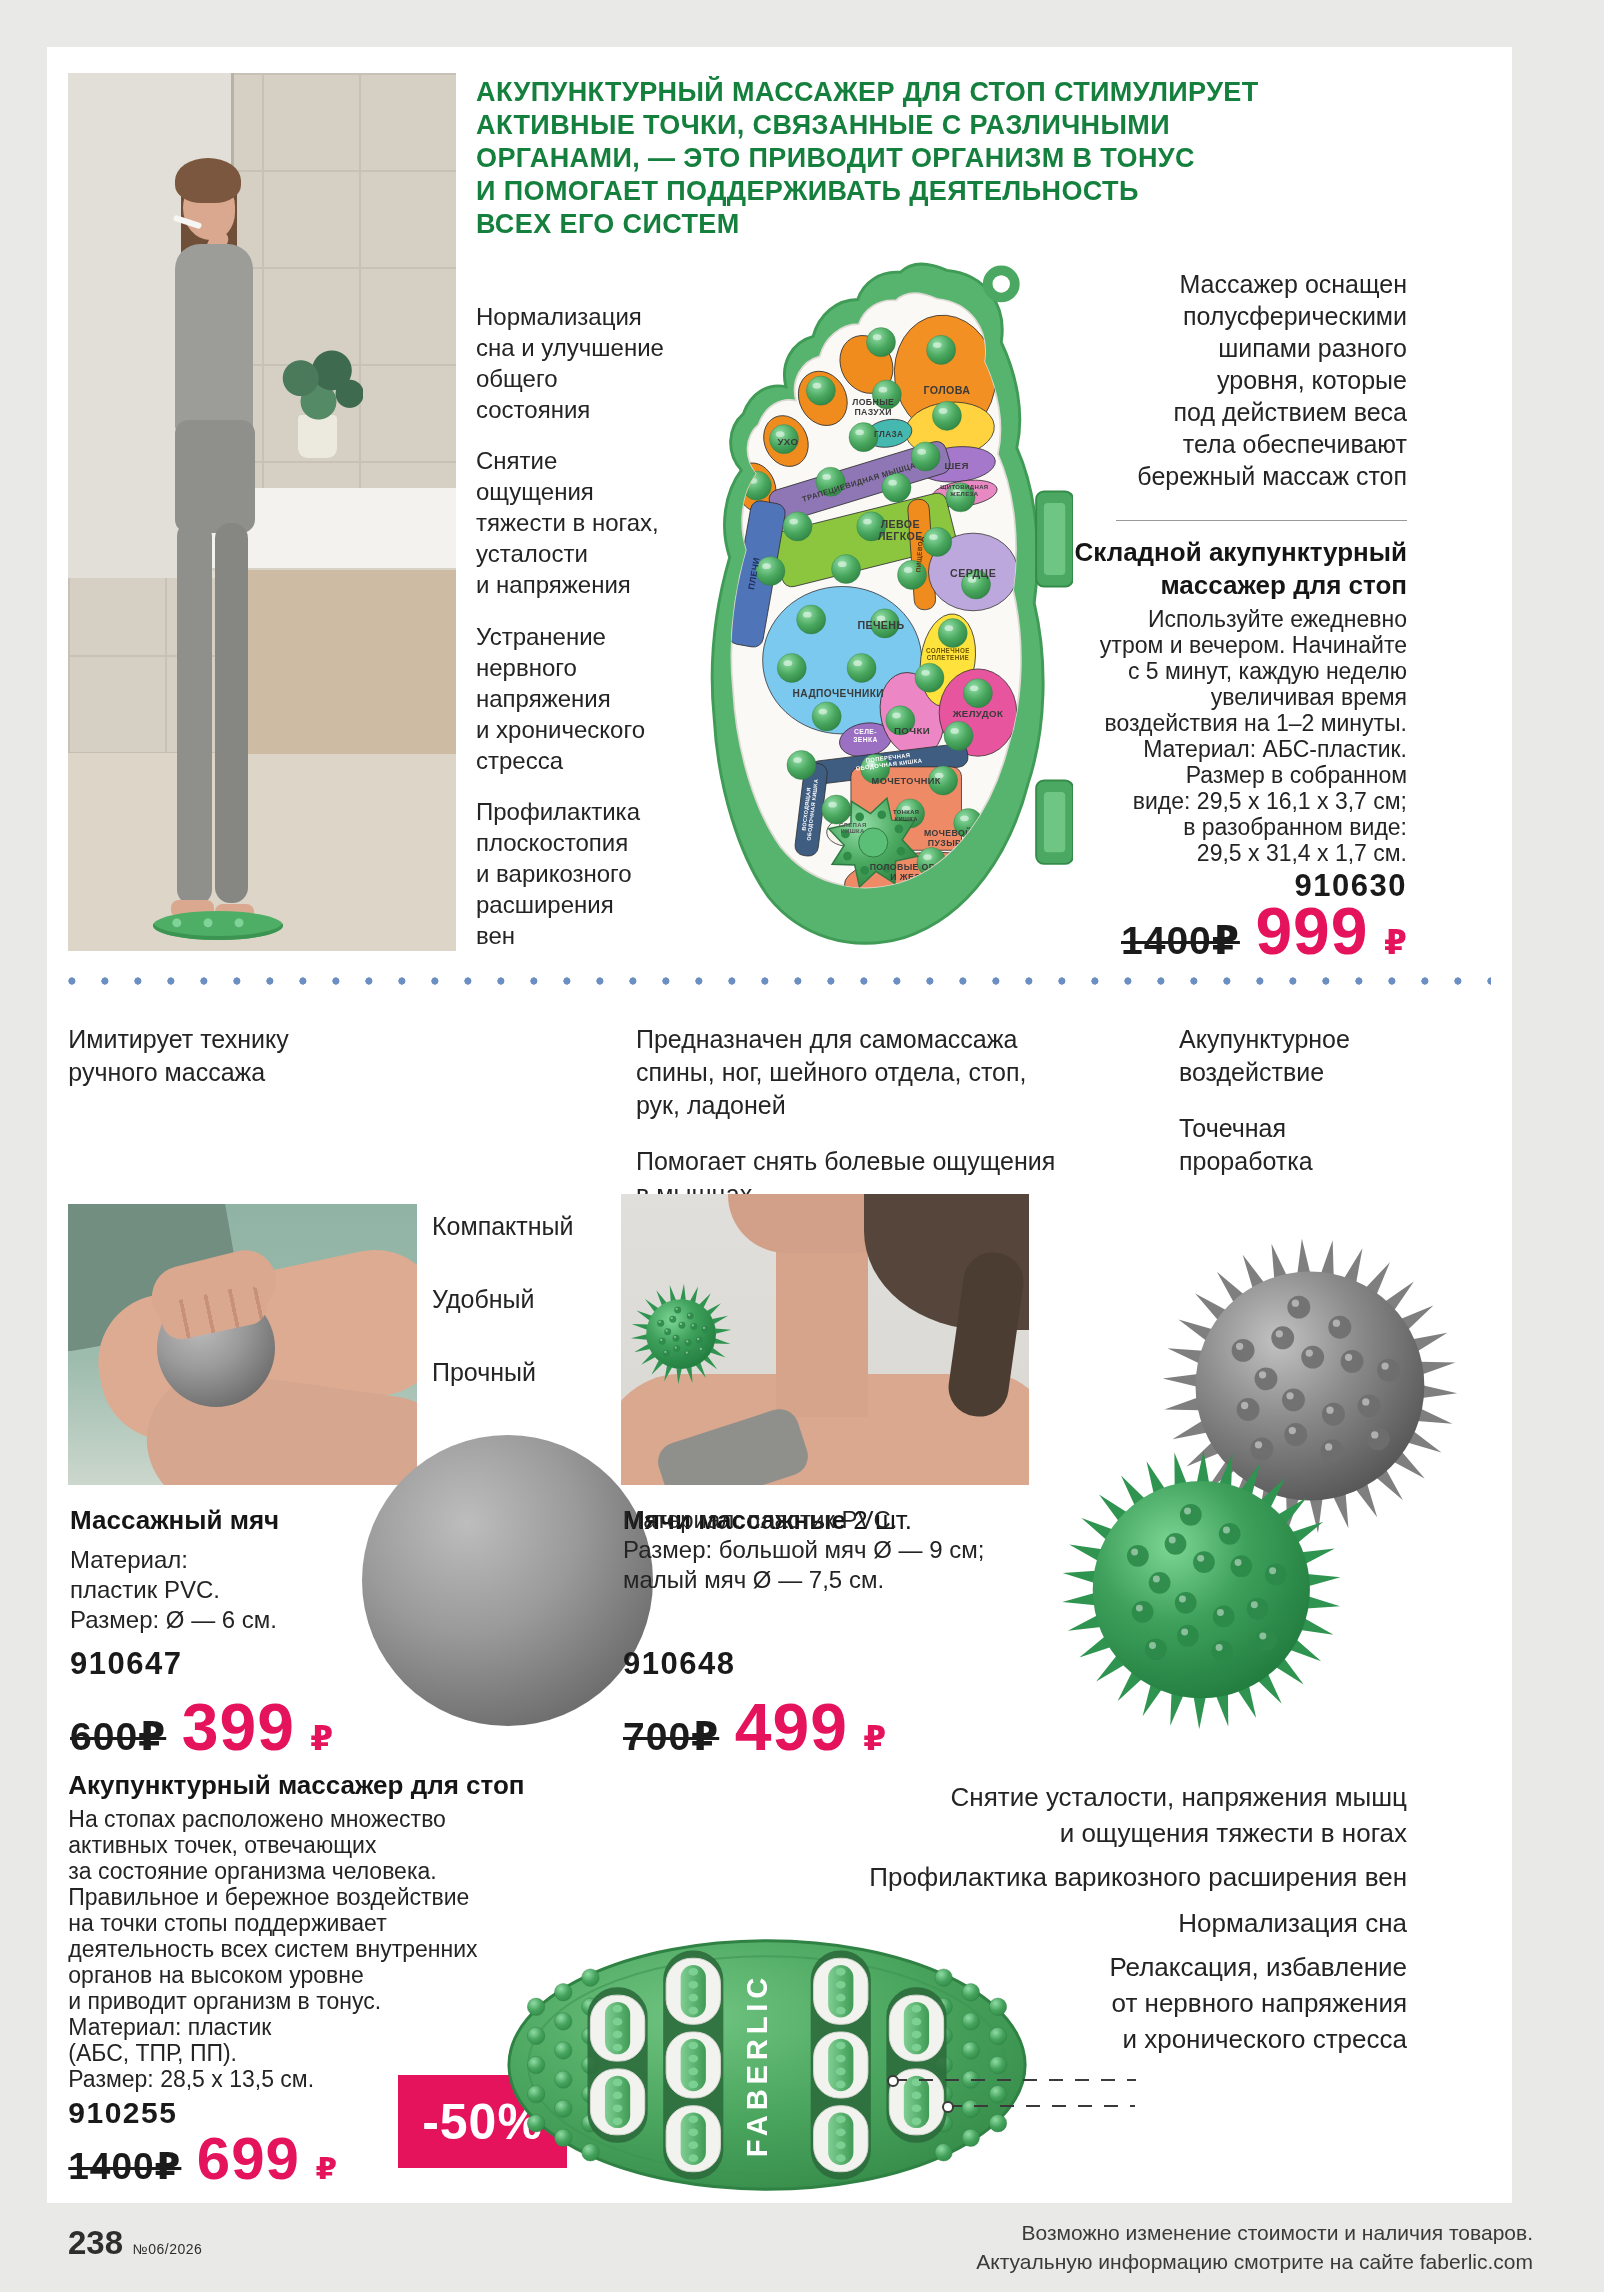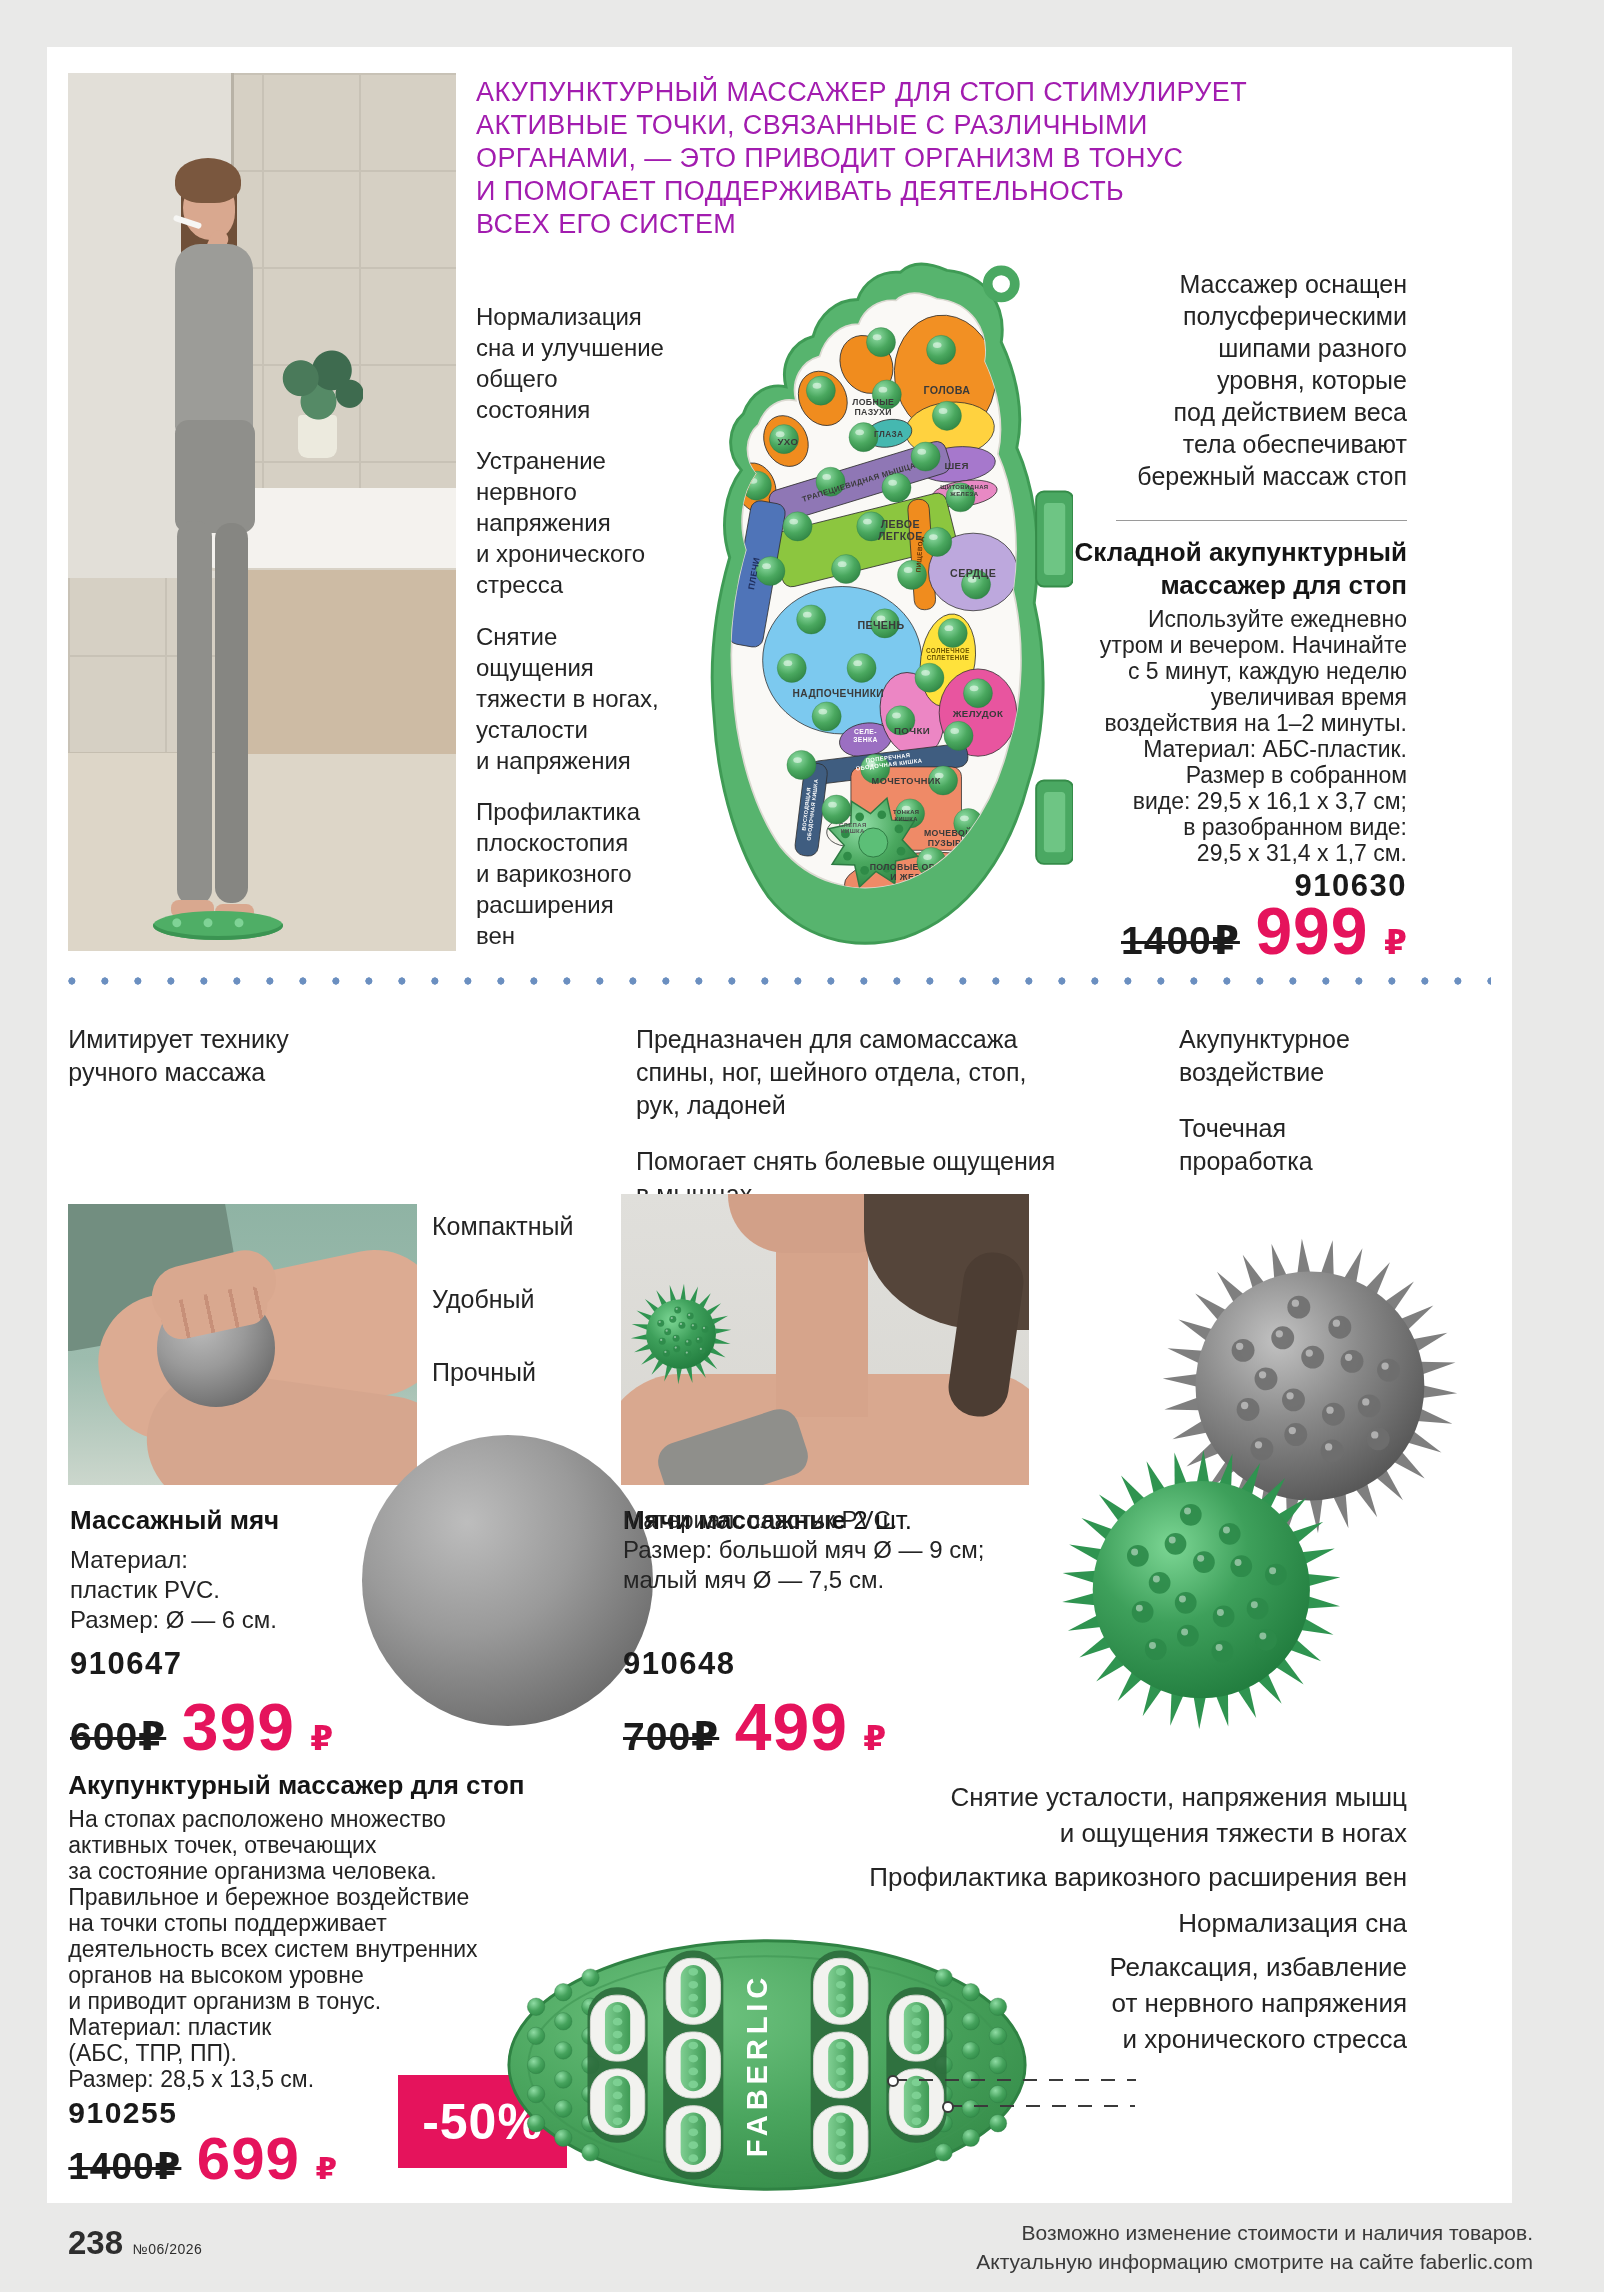--- a/index.html
+++ b/index.html
@@ -1,21 +1,21 @@
 <!DOCTYPE html>
 <html><head>
 <meta charset="utf-8">
 <style>
   :root{ --accent:#e5135c; --green:#55b26b; }
   html,body{margin:0;padding:0;}
   body{width:1605px;height:2292px;position:relative;background:#e9e9e8;
        font-family:"Liberation Sans","DejaVu Sans",sans-serif;color:#212121;overflow:hidden;}
   .abs{position:absolute;}
   #card{position:absolute;left:47px;top:47px;width:1465px;height:2156px;background:#ffffff;}
-  .hdr{font-size:27px;line-height:33px;letter-spacing:0.4px;color:#a21caf;}
+  .hdr{font-size:27px;line-height:33px;letter-spacing:0.4px;color:#15803d;font-weight:bold;}
   .benefit{font-size:24px;line-height:31px;color:#242424;margin-bottom:20.4px;}
   .ra{text-align:right;}
   .note{font-size:25px;line-height:32px;color:#242424;}
   .ptitle{font-weight:bold;font-size:26px;line-height:33px;color:#151515;}
   .pdesc{font-size:23px;line-height:26px;color:#242424;}
   .pdesc2{font-size:24px;line-height:30px;color:#242424;}
   .code{font-size:31px;font-weight:600;letter-spacing:1.5px;color:#1a1a1a;}
   .prices{display:flex;align-items:baseline;gap:15.5px;}
   .prices.right{justify-content:flex-end;}
   .old{font-size:39px;font-weight:600;letter-spacing:1px;color:#1b1b1b;
@@ -73,22 +73,22 @@
     <div class="abs skin" style="left:103px;top:827px;width:43px;height:17.5px;border-radius:7.8px;"></div>
     <div class="abs skin" style="left:147px;top:831px;width:39px;height:15.5px;border-radius:7.8px;"></div>
     <div class="abs" style="left:85px;top:838px;width:130px;height:29px;background:#4fae66;border-radius:50%;box-shadow:inset 0 -3.9px 0 #3b9452;"></div>
     <div class="abs" style="left:101px;top:844px;width:97px;height:11.6px;background:radial-gradient(circle at 7.8px 5.8px,#7fd396 0 3.9px,transparent 4.9px),radial-gradient(circle at 39px 5.8px,#7fd396 0 3.9px,transparent 4.9px),radial-gradient(circle at 70px 5.8px,#7fd396 0 3.9px,transparent 4.9px);"></div>
   </div>
 
   <div class="abs hdr" style="left:429px;top:29px;width:951px;">АКУПУНКТУРНЫЙ МАССАЖЕР ДЛЯ СТОП СТИМУЛИРУЕТ<br>АКТИВНЫЕ ТОЧКИ, СВЯЗАННЫЕ С РАЗЛИЧНЫМИ<br>ОРГАНАМИ, — ЭТО ПРИВОДИТ ОРГАНИЗМ В ТОНУС<br>И ПОМОГАЕТ ПОДДЕРЖИВАТЬ ДЕЯТЕЛЬНОСТЬ<br>ВСЕХ ЕГО СИСТЕМ</div>
 
   <div class="abs" style="left:429px;top:254px;width:233px;">
     <div class="benefit">Нормализация<br>сна и улучшение<br>общего<br>состояния</div>
+    <div class="benefit">Снятие<br>ощущения<br>тяжести в ногах,<br>усталости<br>и напряжения</div>
     <div class="benefit">Устранение<br>нервного<br>напряжения<br>и хронического<br>стресса</div>
-    <div class="benefit">Снятие<br>ощущения<br>тяжести в ногах,<br>усталости<br>и напряжения</div>
     <div class="benefit">Профилактика<br>плоскостопия<br>и варикозного<br>расширения<br>вен</div>
   </div>
 
   <svg id="foot-svg" class="abs" style="left:609px;top:202px;" width="417" height="708" viewBox="0 0 430 730">
       <defs>
         <radialGradient id="gBump" cx="36%" cy="30%" r="78%">
           <stop offset="0%" stop-color="#93dfa8"></stop>
           <stop offset="55%" stop-color="#4aa85f"></stop>
           <stop offset="100%" stop-color="#2e8343"></stop>
         </radialGradient>

